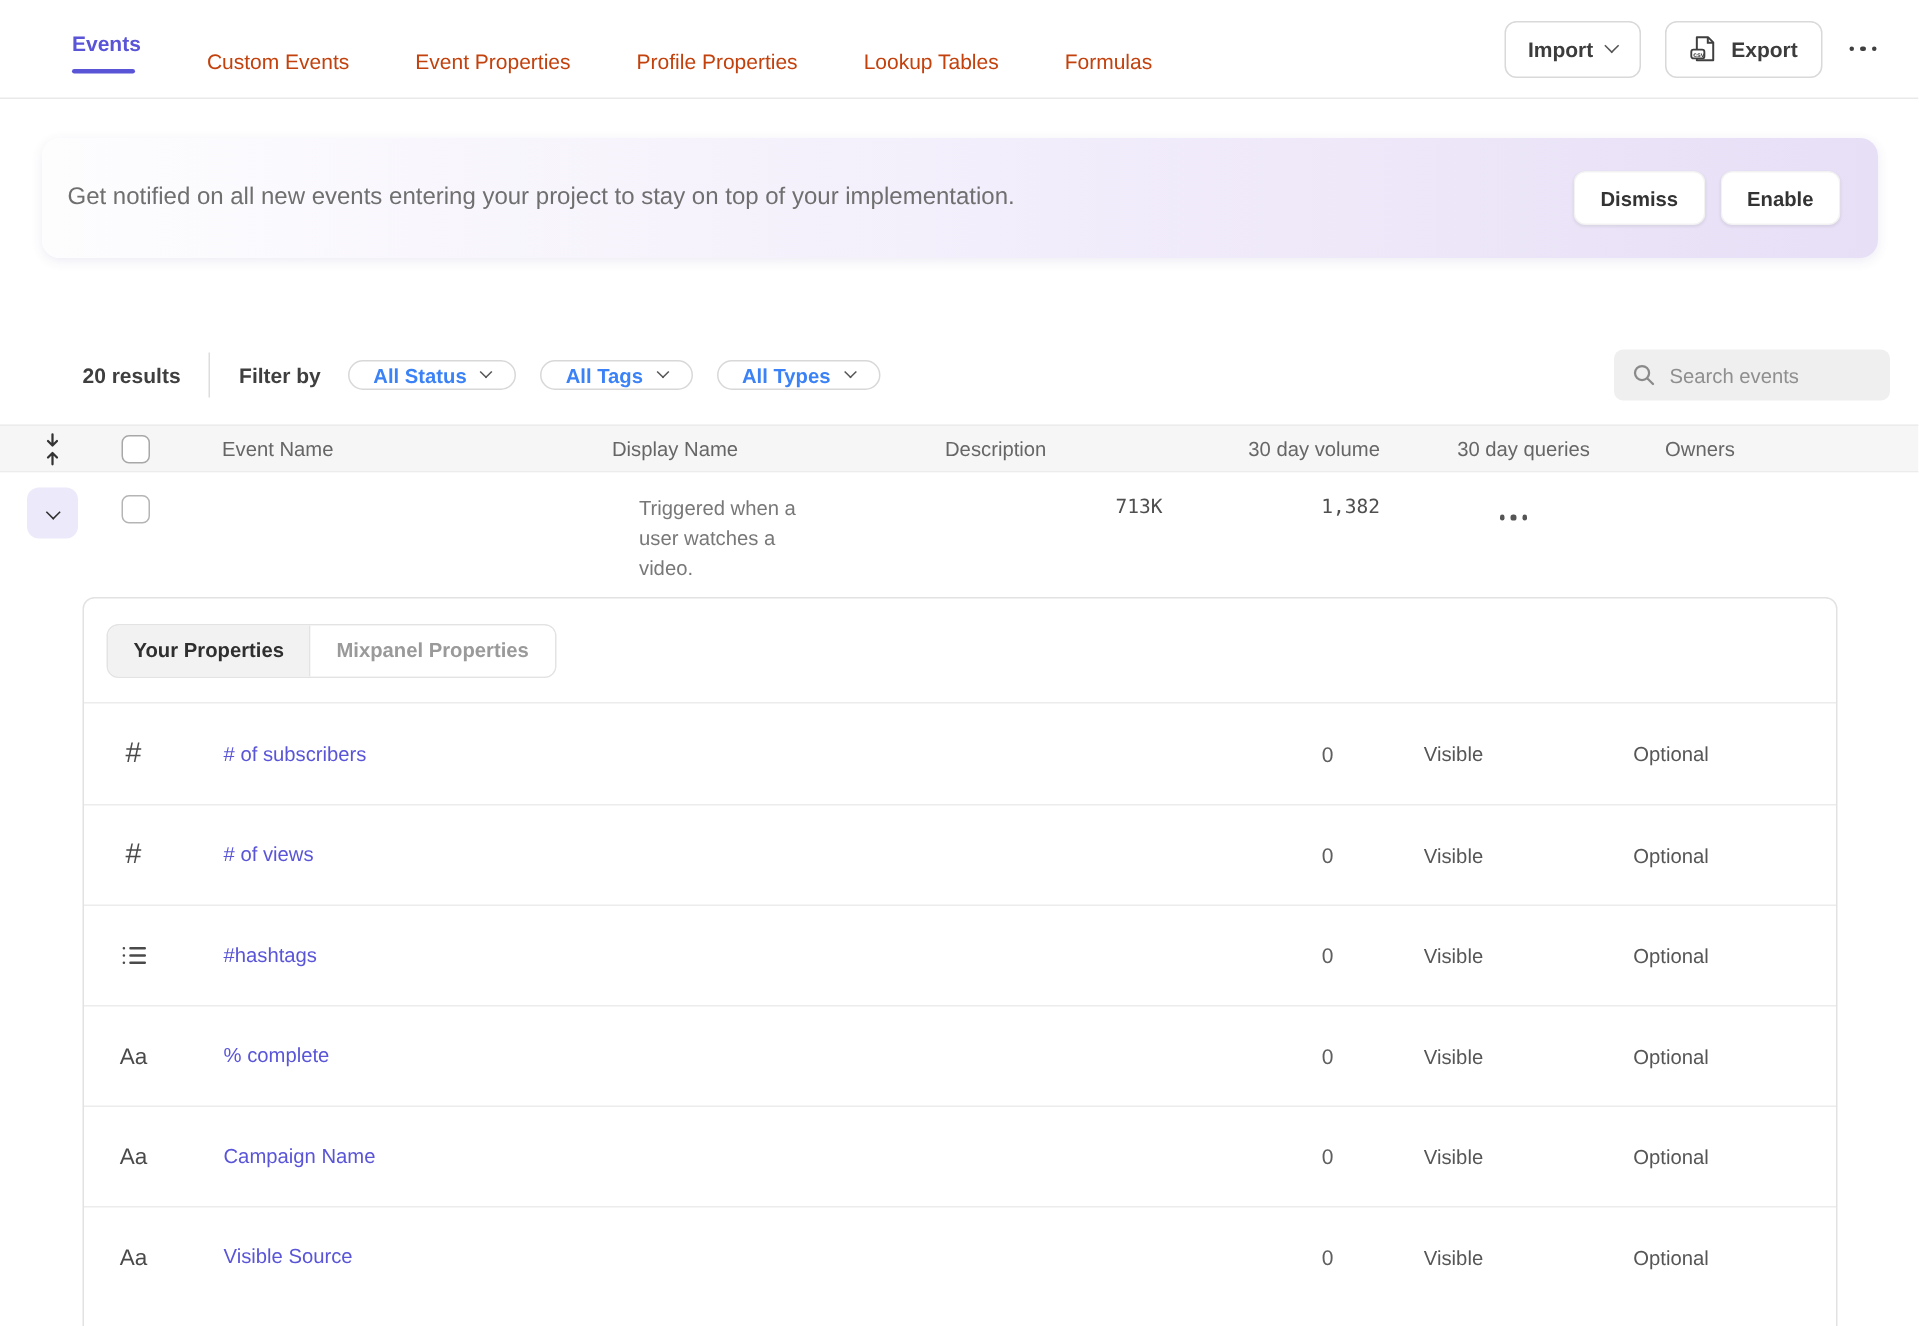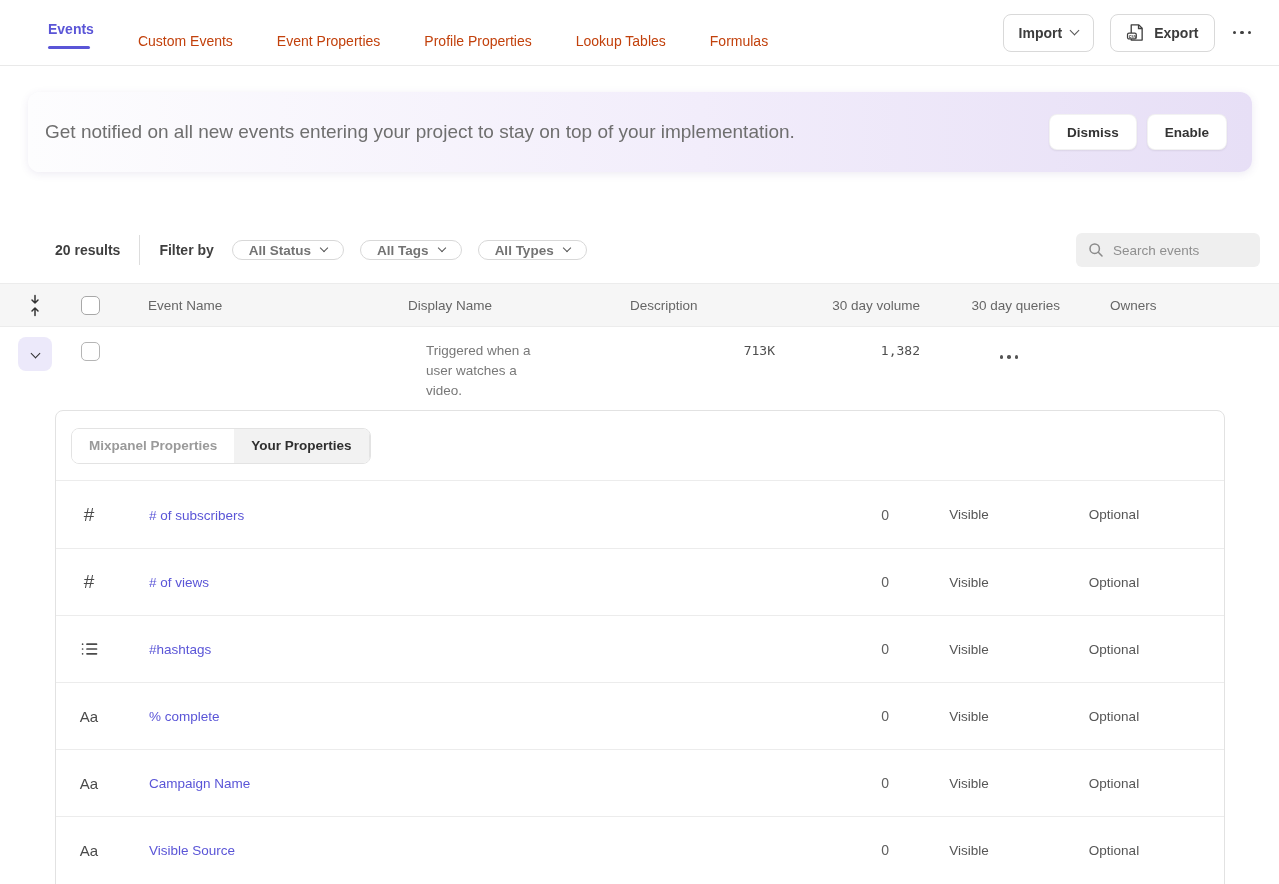--- a/index.html
+++ b/index.html
@@ -22,45 +22,45 @@
     border-bottom:1.6px solid #555; transform:rotate(45deg); margin-top:-4px; }
   .dots { display:inline-flex; gap:4px; align-items:center; padding:8px 2px; cursor:pointer; }
   .dots i { width:3.5px; height:3.5px; border-radius:50%; background:#3f3f3f; }
 
   
   .banner { margin:26px 27px 0 28px; height:80px; border-radius:12px;
     background:linear-gradient(90deg, #fdfdfe 0%, #f2edfb 55%, #e7dff6 100%);
     box-shadow:0 2px 8px rgba(80,60,140,0.10); display:flex; align-items:center;
     padding:0 25px 0 17px; }
   .banner-title { font-size:14.5px; font-weight:700; color:#3e3e3e; margin-bottom:6px; }
-  .banner-sub { font-size:19px; color:#6f6f6f; }
+  .banner-sub { font-size:16px; color:#6f6f6f; }
   .banner-actions { margin-left:auto; display:flex; gap:10px; }
   .wbtn { background:#fff; border:1px solid rgba(0,0,0,0.05); border-radius:8px;
     height:36px; padding:0 17px; font-family:inherit; font-size:13.5px; font-weight:600;
     color:#333; cursor:pointer; box-shadow:0 1px 2px rgba(0,0,0,0.07); }
 
   
   .filter-row { margin-top:60px; display:flex; align-items:center;
     padding:0 19px 0 55px; height:36px; }
   .results { font-size:14px; font-weight:600; color:#3f3f3f; }
   .vdiv { width:1px; height:30px; background:#ddd; margin:0 19px; }
   .filterby { font-size:14px; font-weight:600; color:#3f3f3f; margin-right:18px; }
   .drop { display:inline-flex; align-items:center; gap:10px; height:20px; padding:0 16px;
     background:#fff; border:1px solid #d8d8d8; border-radius:17px; font-family:inherit;
-    font-size:13.5px; font-weight:600; color:#737373; cursor:pointer; margin-right:16px; }
+    font-size:13.5px; font-weight:600; color:#3b82f6; cursor:pointer; margin-right:16px; }
   .drop .chev { width:6px; height:6px; border-width:1.5px; }
   .search { margin-left:auto; display:flex; align-items:center; gap:9px; width:184px;
     height:34px; background:#efefef; border-radius:6px; padding:0 12px; }
   .search input { border:none; outline:none; background:transparent; font-family:inherit;
     font-size:13.5px; color:#333; width:100%; }
   .search input::placeholder { color:#8f8f8f; }
 
   
   .grid { display:grid; grid-template-columns:70px 56px 278px 204px 167px 145px 140px 1fr; }
-  .thead { margin-top:15px; height:44px; background:#f6f6f6; border-top:1px solid #ececec;
+  .thead { margin-top:15px; height:32px; background:#f6f6f6; border-top:1px solid #ececec;
     border-bottom:1px solid #ececec; align-items:center; }
   .h { font-size:13.5px; color:#666; }
   .pl22 { padding-left:22px; } .pl4 { padding-left:4px; } .pl50 { padding-left:50px; }
   .ra { text-align:right; }
   .col-icon { display:flex; justify-content:center; }
   .cb { width:19px; height:19px; border:1.5px solid #a8a8a8; border-radius:5px;
     background:#fff; margin-left:11px; cursor:pointer; }
 
   .erow { align-items:flex-start; padding-top:12px; height:83px; background:#fff; }
   .expand-btn { width:34px; height:34px; border:none; border-radius:8px; background:#ece9fa;
@@ -206,22 +206,22 @@
         <i style="background:#555"></i>
         <i style="background:#555"></i>
         <i style="background:#555"></i>
       </div>
     </div>
 </div>
 
 <section class="panel">
   <div class="panel-head">
     <div class="seg">
+      <button class="seg-btn active">Your Properties</button>
       <button class="seg-btn">Mixpanel Properties</button>
-      <button class="seg-btn active">Your Properties</button>
     </div>
   </div>
   <div id="prop-rows">
       <div class="prow icon-number">
     <div class="picon">
       <span class="pi pi-number">#</span>
 
     </div>
     <div><a class="link pname"># of subscribers</a></div>
     <span class="pq">0</span>

